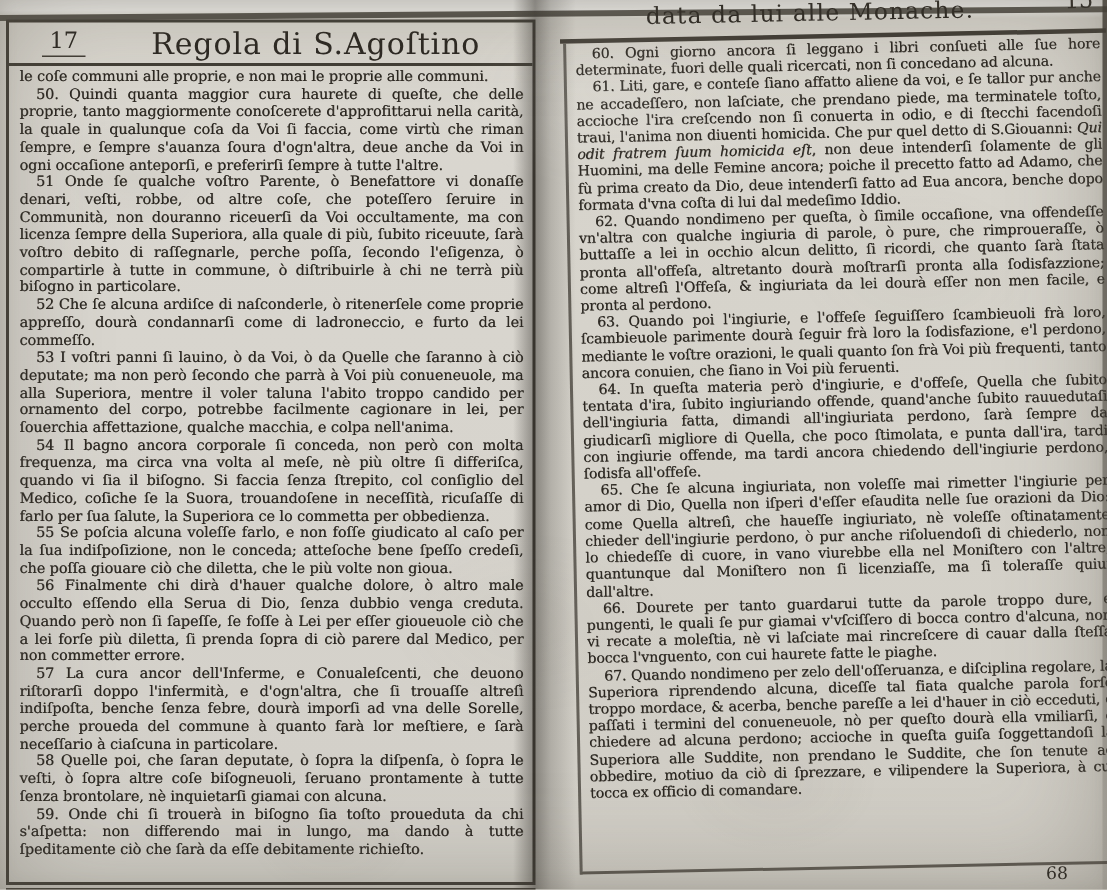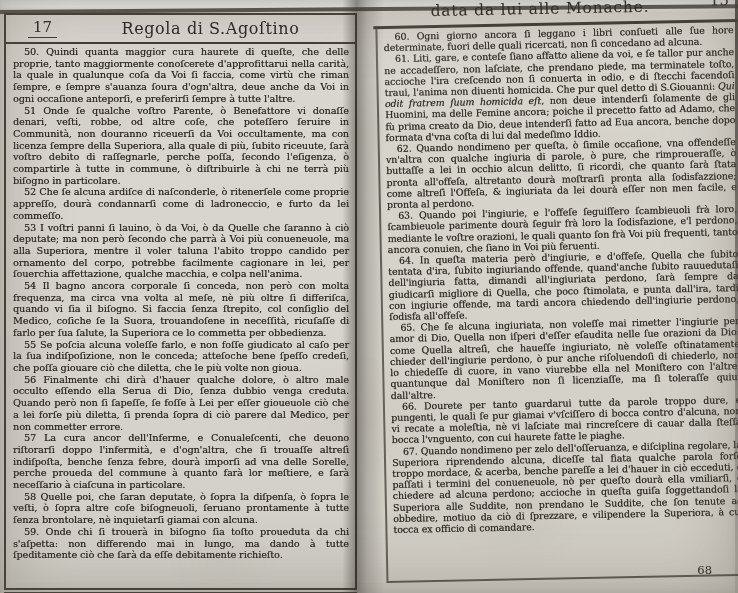--- a/index.html
+++ b/index.html
@@ -33,35 +33,35 @@
   
   .page-left{position:absolute;left:4px;top:13px;width:353px;height:577px;}
   .frame-left{position:absolute;inset:0;border:2px solid var(--rule,#413d35);
     border-right-width:2px;background:rgba(255,255,250,.06);}
   .frame-left:after{content:"";position:absolute;left:-2px;right:-2px;bottom:-6px;
     height:2px;background:var(--rule,#413d35);}
   .header-left{position:relative;height:27px;border-bottom:2px solid var(--rule,#413d35);
     display:flex;align-items:center;}
   .pagenum-left{position:absolute;left:22px;top:3px;font-size:15px;color:var(--ink,#2b2721);
     border-bottom:1px solid var(--rule,#413d35);padding:0 5px 1px;}
-  .title-left{flex:1;text-align:center;font-size:16px;letter-spacing:.6px;
+  .title-left{flex:1;text-align:center;font-size:20px;letter-spacing:.6px;
     color:var(--ink,#2b2721);padding-left:60px;}
   .text-left{padding:2px 6px 0 7px;height:540px;overflow:hidden;}
 
   
   .page-right{position:absolute;left:374px;top:0;width:364px;height:593px;}
   .page-right-inner{position:absolute;inset:0;transform:rotate(-1.15deg);transform-origin:30% 10%;}
   .header-right{position:relative;height:24px;border-bottom:3px solid var(--rule,#413d35);}
   .title-right{position:absolute;left:0;right:30px;top:1px;text-align:center;
     font-size:15.5px;letter-spacing:.8px;color:var(--ink,#2b2721);}
   .pagenum-right{position:absolute;right:8px;top:-4px;font-size:15px;color:var(--ink,#2b2721);}
   .text-right{margin-left:2px;border-left:2px solid rgba(65,61,53,.75);
     border-bottom:2px solid rgba(65,61,53,.8);
     padding:2px 4px 2px 6px;height:548px;overflow:hidden;}
-  .catchword{position:absolute;right:26px;bottom:16px;font-size:11.5px;color:var(--ink,#2b2721);}
+  .catchword{position:absolute;right:26px;bottom:4px;font-size:11.5px;color:var(--ink,#2b2721);}
 
   
   .para{margin:0;color:var(--ink,#2b2721);text-align:justify;
     text-shadow:.25px .25px .35px rgba(43,39,33,.65);}
   .text-left .para{font-size:9.6px;line-height:11.7px;letter-spacing:-.05px;}
   .text-right .para{font-size:9.4px;line-height:11.2px;letter-spacing:-.05px;}
   .para.indent{text-indent:11px;}
   .para .it{font-style:italic;}
 </style>
 </head>
@@ -70,20 +70,21 @@
 <div class="scan-bg"></div>
 <div class="book-top-edge"></div>
 
 <div class="page-left">
   <div class="frame-left">
     <div class="header-left">
       <span class="pagenum-left">17</span>
       <span class="title-left">Regola di S.Agoſtino</span>
     </div>
     <div class="text-left" id="left-paragraphs">
+        <p class="para"><span>le coſe communi alle proprie, e non mai le proprie alle communi.</span></p>
         <p class="para indent"><span>50. Quindi quanta maggior cura haurete di queſte, che delle proprie, tanto maggiormente conoſcerete d'approfittarui nella carità, la quale in qualunque coſa da Voi ſi faccia, come virtù che riman ſempre, e ſempre s'auanza ſoura d'ogn'altra, deue anche da Voi in ogni occaſione anteporſi, e preferirſi ſempre à tutte l'altre.</span></p>
         <p class="para indent"><span>51 Onde ſe qualche voſtro Parente, ò Benefattore vi donaſſe denari, veſti, robbe, od altre coſe, che poteſſero ſeruire in Communità, non douranno riceuerſi da Voi occultamente, ma con licenza ſempre della Superiora, alla quale di più, ſubito riceuute, ſarà voſtro debito di raſſegnarle, perche poſſa, ſecondo l'eſigenza, ò compartirle à tutte in commune, ò diſtribuirle à chi ne terrà più biſogno in particolare.</span></p>
         <p class="para indent"><span>52 Che ſe alcuna ardiſce di naſconderle, ò ritenerſele come proprie appreſſo, dourà condannarſi come di ladroneccio, e furto da lei commeſſo.</span></p>
         <p class="para indent"><span>53 I voſtri panni ſi lauino, ò da Voi, ò da Quelle che ſaranno à ciò deputate; ma non però ſecondo che parrà à Voi più conueneuole, ma alla Superiora, mentre il voler taluna l'abito troppo candido per ornamento del corpo, potrebbe facilmente cagionare in lei, per ſouerchia affettazione, qualche macchia, e colpa nell'anima.</span></p>
         <p class="para indent"><span>54 Il bagno ancora corporale ſi conceda, non però con molta frequenza, ma circa vna volta al meſe, nè più oltre ſi differiſca, quando vi ſia il biſogno. Si faccia ſenza ſtrepito, col conſiglio del Medico, coſiche ſe la Suora, trouandoſene in neceſſità, ricuſaſſe di farlo per ſua ſalute, la Superiora ce lo commetta per obbedienza.</span></p>
         <p class="para indent"><span>55 Se poſcia alcuna voleſſe farlo, e non foſſe giudicato al caſo per la ſua indiſpoſizione, non le conceda; atteſoche bene ſpeſſo credeſi, che poſſa giouare ciò che diletta, che le più volte non gioua.</span></p>
         <p class="para indent"><span>56 Finalmente chi dirà d'hauer qualche dolore, ò altro male occulto eſſendo ella Serua di Dio, ſenza dubbio venga creduta. Quando però non ſi ſapeſſe, ſe foſſe à Lei per eſſer gioueuole ciò che a lei forſe più diletta, ſi prenda ſopra di ciò parere dal Medico, per non commetter errore.</span></p>
         <p class="para indent"><span>57 La cura ancor dell'Inferme, e Conualeſcenti, che deuono riſtorarſi doppo l'infermità, e d'ogn'altra, che ſi trouaſſe altreſì indiſpoſta, benche ſenza febre, dourà imporſi ad vna delle Sorelle, perche proueda del commune à quanto farà lor meſtiere, e ſarà neceſſario à ciaſcuna in particolare.</span></p>
         <p class="para indent"><span>58 Quelle poi, che ſaran deputate, ò ſopra la diſpenſa, ò ſopra le veſti, ò ſopra altre coſe biſogneuoli, ſeruano prontamente à tutte ſenza brontolare, nè inquietarſi giamai con alcuna.</span></p>
         <p class="para indent"><span>59. Onde chi ſi trouerà in biſogno ſia toſto proueduta da chi s'aſpetta: non differendo mai in lungo, ma dando à tutte ſpeditamente ciò che ſarà da eſſe debitamente richieſto.</span></p>

